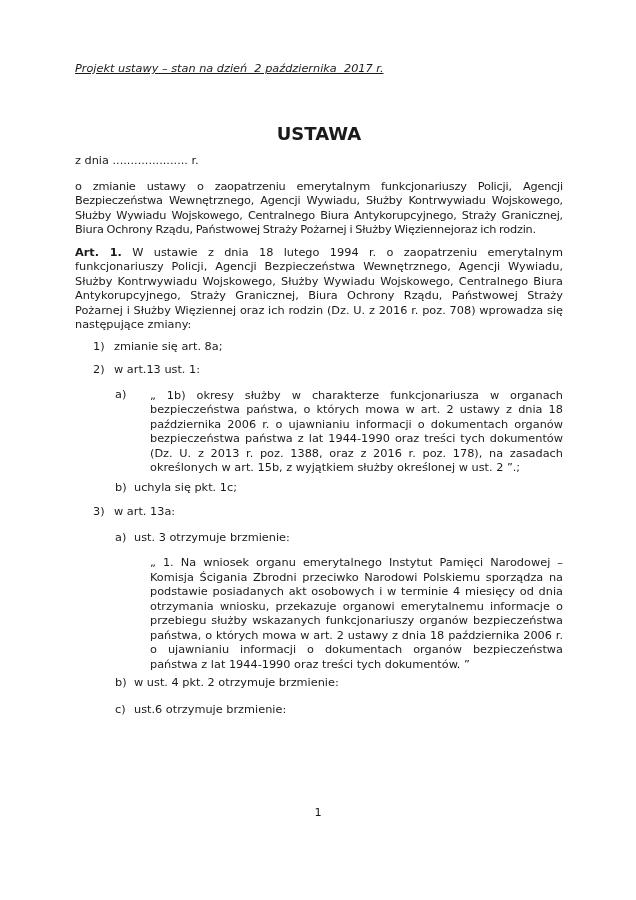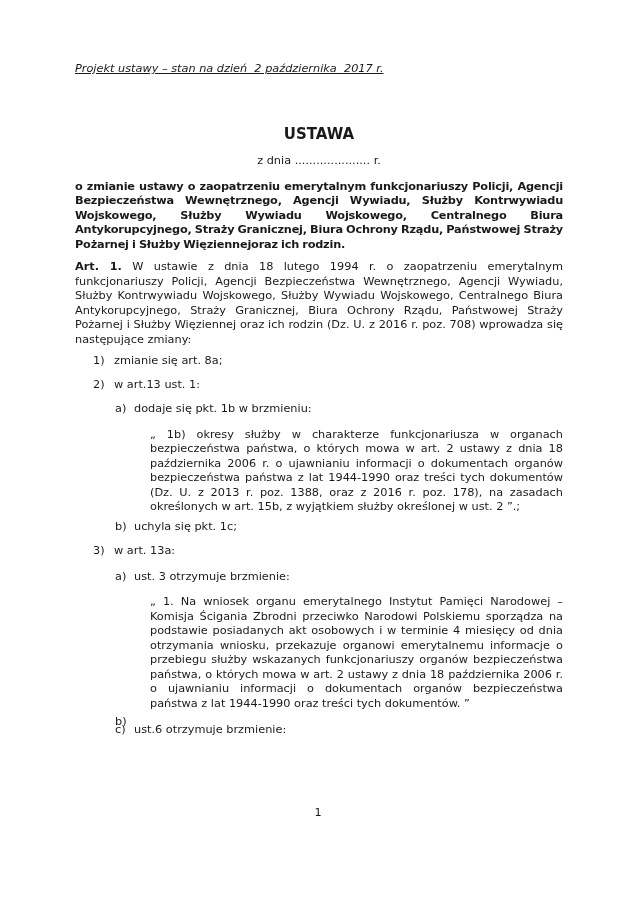--- a/index.html
+++ b/index.html
@@ -20,27 +20,27 @@
   .content { padding: 62px 73px 0 75px; }
 
   .header-note {
     font-style: italic;
     text-decoration: underline;
     white-space: pre-wrap;
     margin-bottom: 50px;
   }
   .title {
     font-weight: bold;
-    font-size: 15px;
+    font-size: 18px;
     text-align: center;
     margin-bottom: 13px;
   }
-  .date-line { text-align: center; margin-bottom: 11px; }
+  .date-line { margin-bottom: 11px; }
   .subject {
-    font-weight: bold;
+    font-weight: normal;
     text-align: justify;
     letter-spacing: -0.2px;
     word-spacing: -0.5px;
     margin-bottom: 8px;
   }
   .para { text-align: justify; margin: 8px 0 7px 0; }
   .li { position: relative; text-align: left; margin: 0; }
   .l1 { padding-left: 39px; }
   .l1 > .marker { position: absolute; left: 18px; top: 0; }
   .l2 { padding-left: 59px; }
@@ -78,21 +78,20 @@
       <span class="txt">zmianie się art. 8a;</span>
     </div>
 
     <div class="li l1" style="margin-bottom:10px">
       <span class="marker">2)</span>
       <span class="txt">w art.13 ust. 1:</span>
     </div>
 
     <div class="li l2" style="margin-bottom:11px">
       <span class="marker">a)</span>
-      <span class="txt">dodaje się pkt. 1b w brzmieniu:</span>
     </div>
 
     <div class="quote" style="margin-bottom:5px">„ 1b) okresy służby w charakterze funkcjonariusza w organach bezpieczeństwa państwa, o których mowa w art. 2 ustawy z dnia 18 października 2006 r. o ujawnianiu informacji o dokumentach organów bezpieczeństwa państwa z lat 1944-1990 oraz treści tych dokumentów (Dz. U. z 2013 r. poz. 1388, oraz z 2016 r. poz. 178), na zasadach określonych w art. 15b, z wyjątkiem służby określonej w ust. 2 ”.;</div>
 
     <div class="li l2" style="margin-bottom:10px">
       <span class="marker">b)</span>
       <span class="txt">uchyla się pkt. 1c;</span>
     </div>
 
     <div class="li l1" style="margin-bottom:11px">
@@ -102,20 +101,21 @@
 
     <div class="li l2" style="margin-bottom:11px">
       <span class="marker">a)</span>
       <span class="txt">ust. 3 otrzymuje brzmienie:</span>
     </div>
 
     <div class="quote" style="margin-bottom:4px">„ 1. Na wniosek organu emerytalnego Instytut Pamięci Narodowej – Komisja Ścigania Zbrodni przeciwko Narodowi Polskiemu sporządza na podstawie posiadanych akt osobowych i w terminie 4 miesięcy od dnia otrzymania wniosku, przekazuje organowi emerytalnemu informacje o przebiegu służby wskazanych funkcjonariuszy organów bezpieczeństwa państwa, o których mowa w art. 2 ustawy z dnia 18 października 2006 r. o ujawnianiu informacji o dokumentach organów bezpieczeństwa państwa z lat 1944-1990 oraz treści tych dokumentów. ”</div>
 
     <div class="li l2" style="margin-bottom:12px">
       <span class="marker">b)</span>
+      <span class="txt">w ust. 4 pkt. 2 otrzymuje brzmienie:</span>
     </div>
 
 
     <div class="li l2" style="margin-bottom:0">
       <span class="marker">c)</span>
       <span class="txt">ust.6 otrzymuje brzmienie:</span>
     </div>
 
   </div>
 

